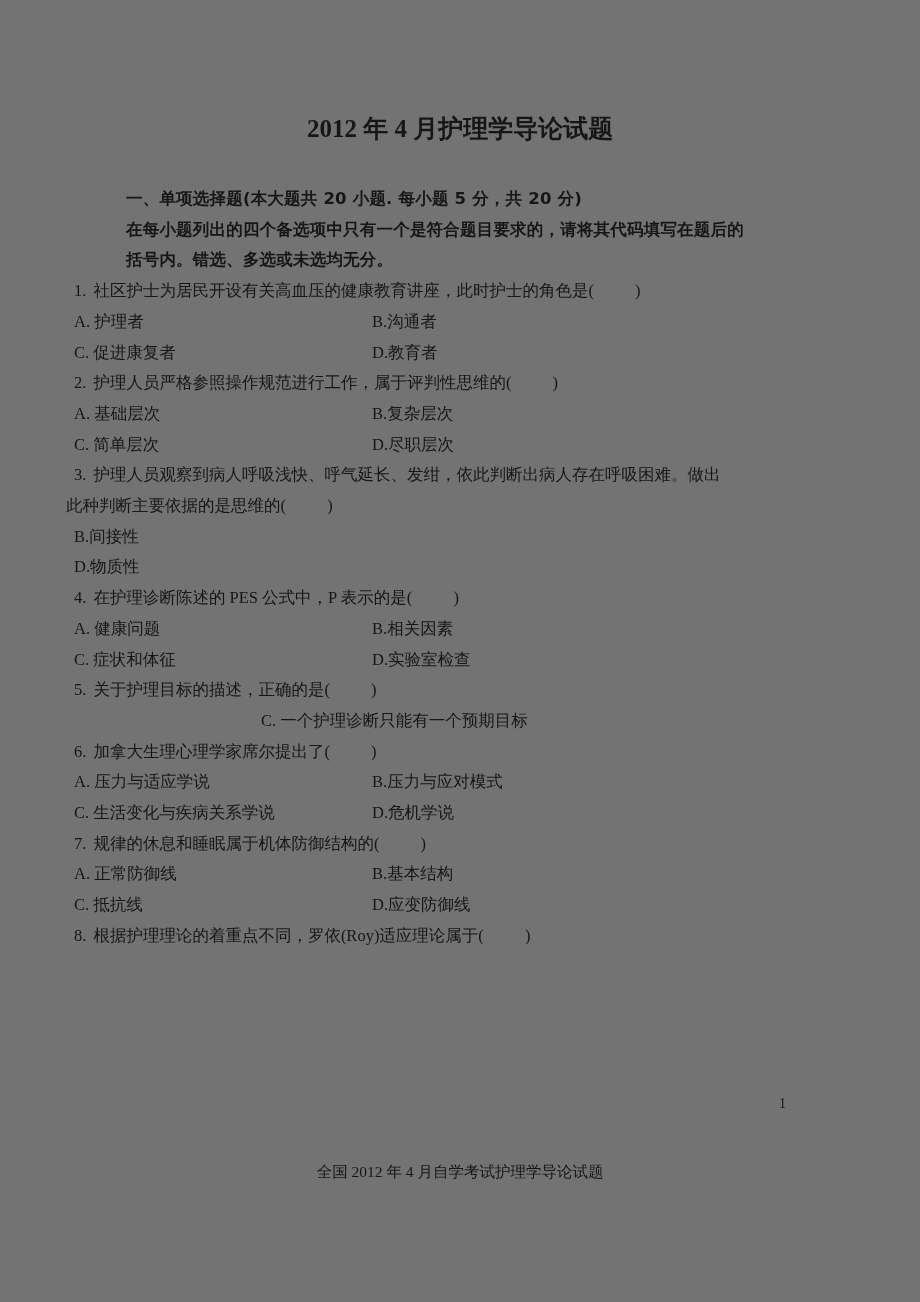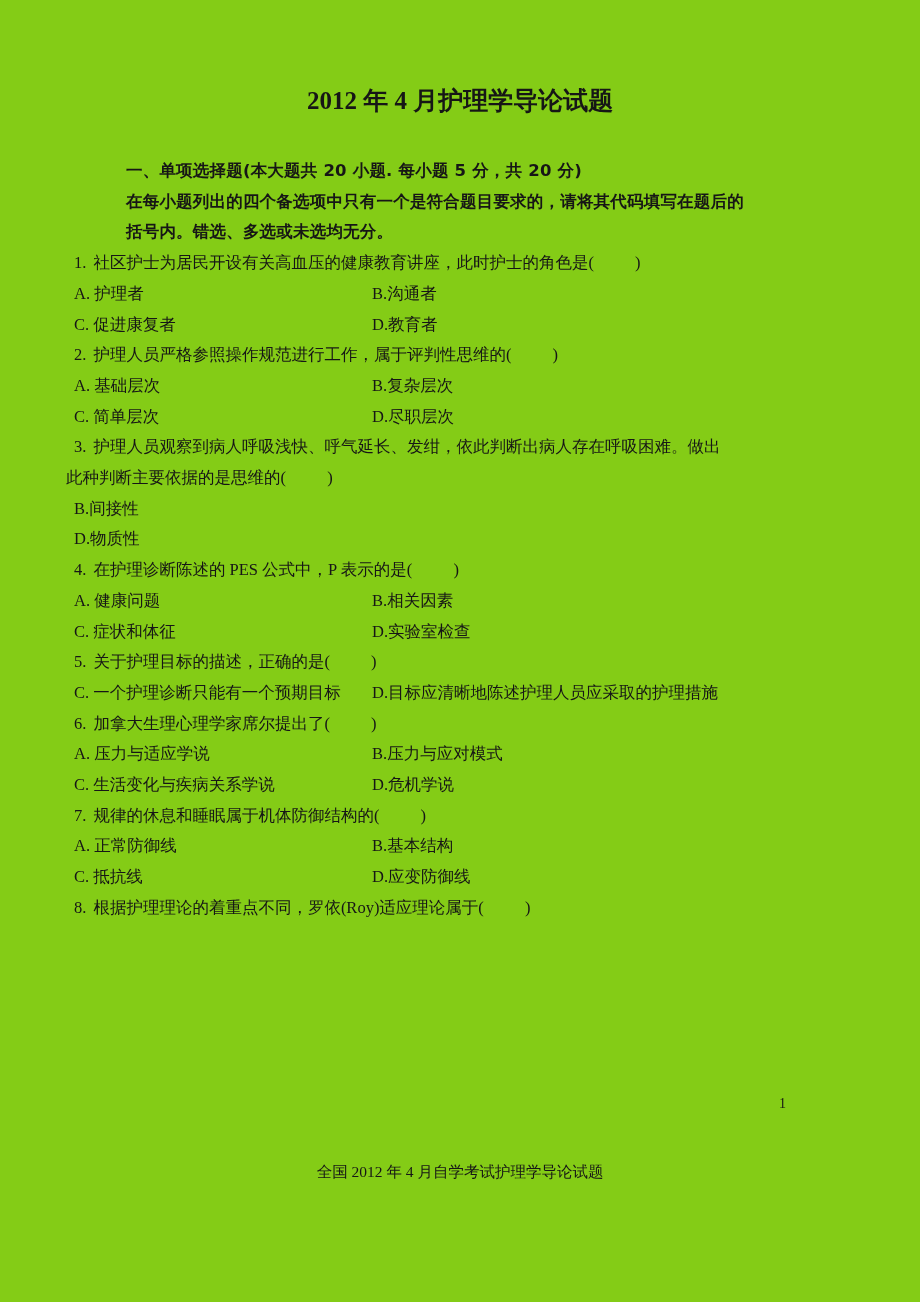--- a/index.html
+++ b/index.html
@@ -1,22 +1,22 @@
 <!DOCTYPE html>
 <html><head>
 <meta charset="utf-8">
 <style>
   html,body { margin:0; padding:0; background:#fff; }
   .page {
     position:relative;
     width:920px; height:1302px;
-    background:#84cc16;
+    background:#737373;
     color:#161616;
     box-sizing:border-box;
-    padding-top:88px;
+    padding-top:116px;
     overflow:hidden;
     font-family:"Liberation Serif","DejaVu Serif",serif;
   }
   .title {
     margin:0;
     text-align:center;
     font-size:25px;
     line-height:26px;
     font-weight:bold;
     font-family:"Liberation Serif","DejaVu Serif",serif;
@@ -124,21 +124,20 @@
         </div>
         <div class="opt-row">
           <span class="opt-a">C. 症状和体征</span>
           <span class="opt-b">D.实验室检查</span>
         </div>
       </div>
       <div class="question">
         <div class="q-line"><span class="q-num">5.</span><span>关于护理目标的描述，正确的是(          )</span></div>
         <div class="opt-row">
           <span class="opt-a">C. 一个护理诊断只能有一个预期目标</span>
-          <span class="opt-b">D.目标应清晰地陈述护理人员应采取的护理措施</span>
         </div>
       </div>
       <div class="question">
         <div class="q-line"><span class="q-num">6.</span><span>加拿大生理心理学家席尔提出了(          )</span></div>
         <div class="opt-row">
           <span class="opt-a">A. 压力与适应学说</span>
           <span class="opt-b">B.压力与应对模式</span>
         </div>
         <div class="opt-row">
           <span class="opt-a">C. 生活变化与疾病关系学说</span>

